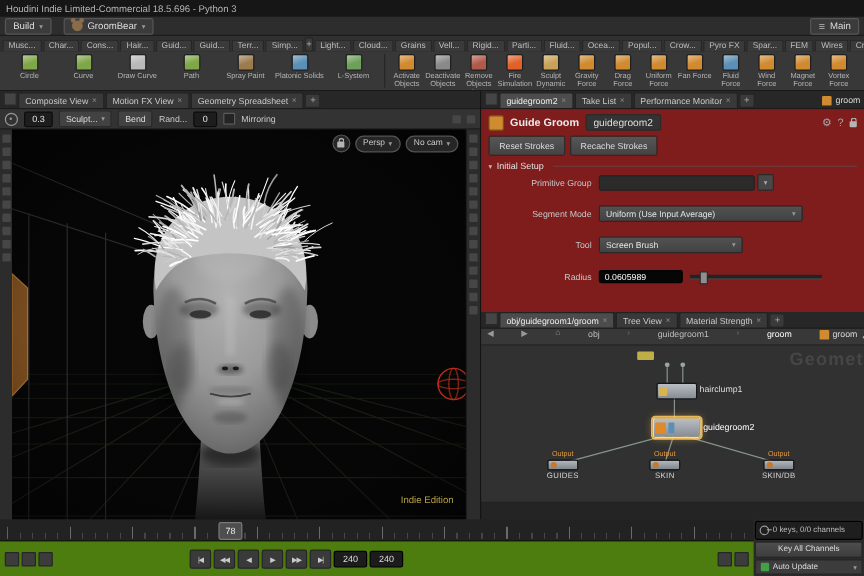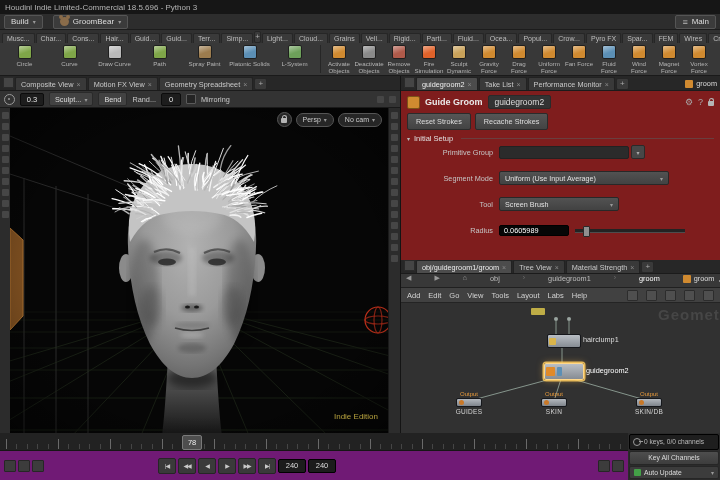--- a/index.html
+++ b/index.html
@@ -134,21 +134,21 @@
   
   #bottom{position:absolute;left:0;top:433px;width:720px;height:47px;display:flex;background:#2b2b2b;box-sizing:border-box}
   #playcol{width:628px;display:flex;flex-direction:column}
   #timeline{position:relative;height:18px;background:#222;border-bottom:1px solid #161616;margin:0;box-sizing:border-box}
   .tl-ticks{position:absolute;left:6px;right:6px;bottom:1px;top:2px;
     background-image:repeating-linear-gradient(90deg,#6a6a6a 0 1px,transparent 1px 52px),
                      repeating-linear-gradient(90deg,#454545 0 1px,transparent 1px 10.4px);
     background-size:100% 10px,100% 5px;background-position:left bottom,left bottom;background-repeat:no-repeat}
   #tl-marker{position:absolute;left:29%;top:2px;width:18px;height:13px;background:#4e4e4e;border:1px solid #7a7a7a;
     border-radius:2px;color:#f0f0f0;font-size:7.5px;display:flex;align-items:center;justify-content:center}
-  #transport{flex:1;display:flex;align-items:center;gap:2px;padding:0 4px;background:#701a75}
+  #transport{flex:1;display:flex;align-items:center;gap:2px;padding:0 4px;background:#4d7c0f}
   .pbtn{width:16px;height:14px;background:#3a3a3a;border:1px solid #262626;border-radius:2px;color:#c9c9c9;
     font-size:6px;display:flex;align-items:center;justify-content:center;letter-spacing:-1px}
   .ffield{width:26px;height:12px;background:#1c1c1c;border:1px solid #000;border-radius:2px;color:#ddd;
     font-size:7.5px;display:flex;align-items:center;justify-content:center}
   .popt{width:10px;height:10px;background:#3c3c3c;border:1px solid #262626;border-radius:1px}
   #rightcol{flex:1;display:flex;flex-direction:column;gap:1px;padding:1px;box-sizing:border-box}
   #keysbox{height:16px;background:#1e1e1e;border:1px solid #000;border-radius:2px;display:flex;align-items:center;
     gap:3px;padding:0 3px;font-size:6.6px;color:#bbb;box-sizing:border-box}
   .key-icon{width:6px;height:6px;border:1px solid #9a9a9a;border-radius:50%;position:relative}
   .key-icon::after{content:"";position:absolute;left:5px;top:2px;width:4px;height:1px;background:#9a9a9a}
@@ -799,39 +799,20 @@
     <span class="crumb">guidegroom1</span>
     <span class="crumb-sep">›</span>
     <span class="crumb crumb-last">groom</span>
     <div class="pathchip">
       <span class="orange-sq"></span>
       <span>groom</span>
       <span class="pin-icon"></span>
     </div>
   </div>
 
-  <div id="nt-menu">
-    <div style="display:flex;gap:8px">
-
-    <span>Add</span>
-        <span>Edit</span>
-        <span>Go</span>
-        <span>View</span>
-        <span>Tools</span>
-        <span>Layout</span>
-        <span>Labs</span>
-        <span>Help</span>
-      </div>
-    <div class="spacer"></div>
-    <span class="micon"></span>
-    <span class="micon"></span>
-    <span class="micon"></span>
-    <span class="micon"></span>
-    <span class="micon"></span>
-  </div>
 
   <div id="nt-canvas">
     <div id="nt-water">Geometry</div>
     <svg id="wires" width="320" height="130" viewBox="0 0 320 130">
       <g stroke="#8fa096" stroke-width="1" opacity="0.9">
         <path d="M155,18 L155,31"></path>
           <path d="M168,18 L168,31"></path>
         <path d="M161,41 L161,60"></path>
         <path d="M161,73 L68,98"></path>
           <path d="M161,73 L153,98"></path>

